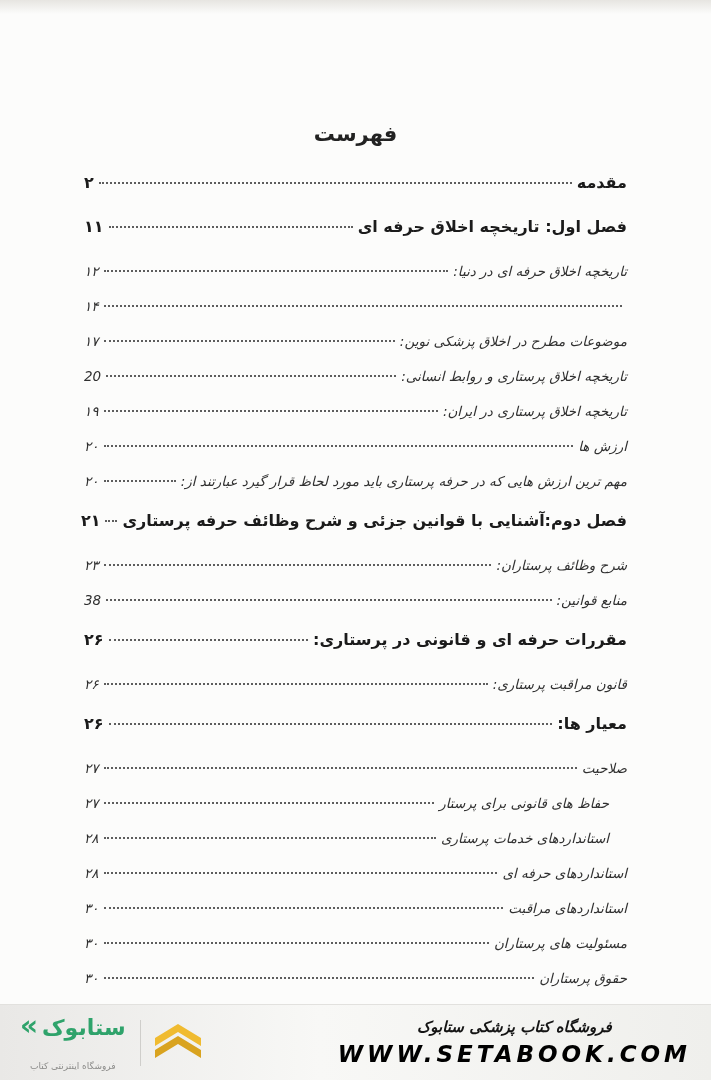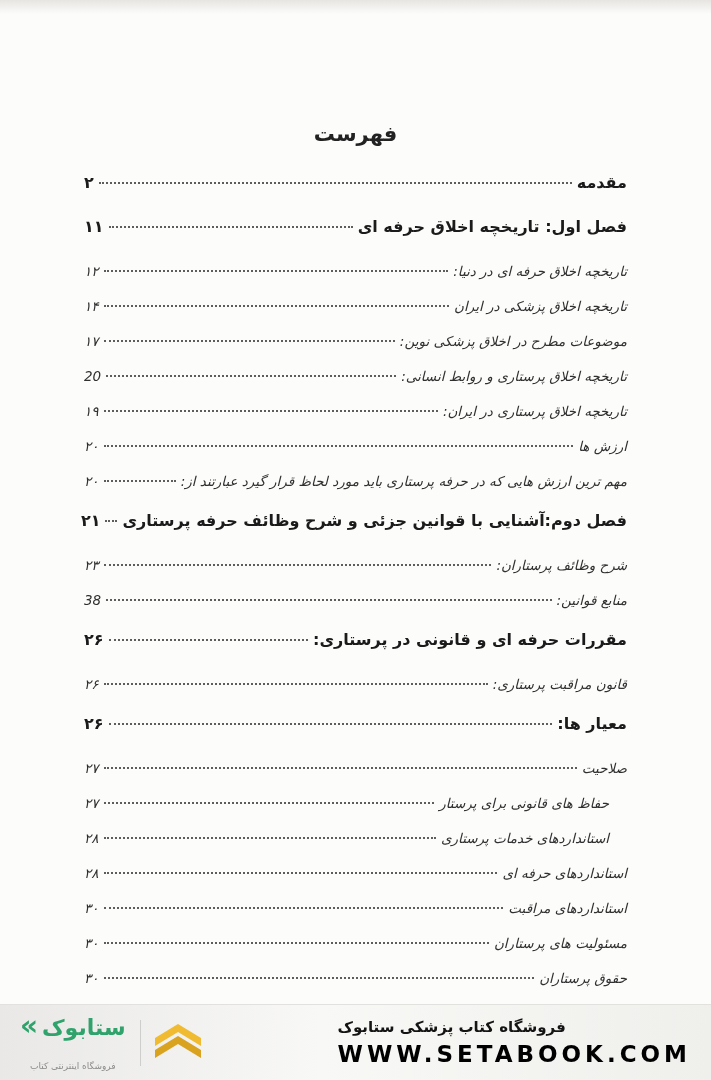--- a/index.html
+++ b/index.html
@@ -79,21 +79,21 @@
   }
   .logo-chevron {
     color: #2fa36b; font-size: 28px; font-weight: bold; line-height: 1;
     transform: translateY(-2px);
   }
   .logo-text { color: #2fa36b; font-size: 22px; font-weight: bold; }
   .logo-caption { font-size: 9px; color: #8c8c8a; margin-top: 19px; }
   .divider { width: 1px; height: 46px; background: #cfcecb; }
   .book-icon { display: block; }
 
-  .store-block { text-align: left; }
+  .store-block { text-align: center; font-style: italic; }
   .store-line {
     direction: rtl;
     font-size: 15px;
     font-weight: 600;
     color: #141414;
     margin-bottom: 5px;
   }
   .website {
     direction: ltr;
     font-size: 23px;
@@ -122,21 +122,20 @@
     <span class="num">۱۱</span>
   </div>
 
   <div class="row sub">
     <span class="t">تاریخچه اخلاق حرفه ای در دنیا:</span>
     <span class="leader"></span>
     <span class="num">۱۲</span>
   </div>
 
   <div class="row sub">
-    <span class="t">تاریخچه اخلاق پزشکی در ایران</span>
     <span class="leader"></span>
     <span class="num">۱۴</span>
   </div>
 
   <div class="row sub">
     <span class="t">موضوعات مطرح در اخلاق پزشکی نوین:</span>
     <span class="leader"></span>
     <span class="num">۱۷</span>
   </div>
 

